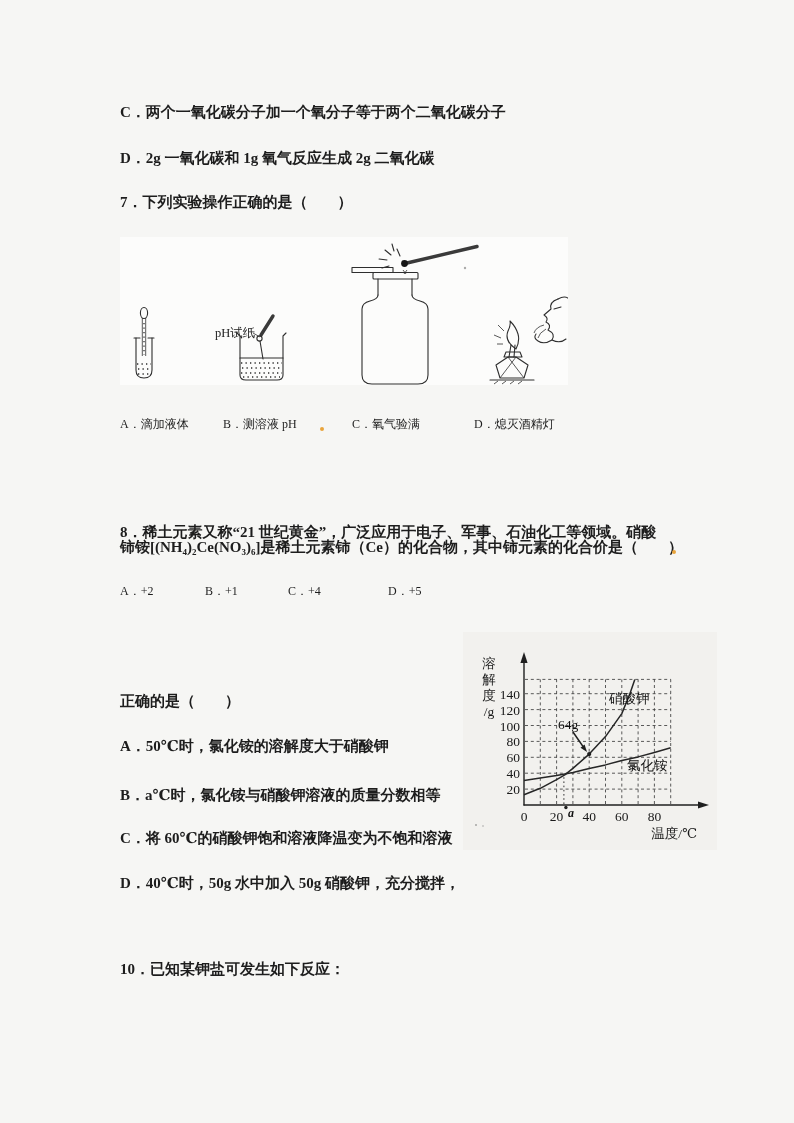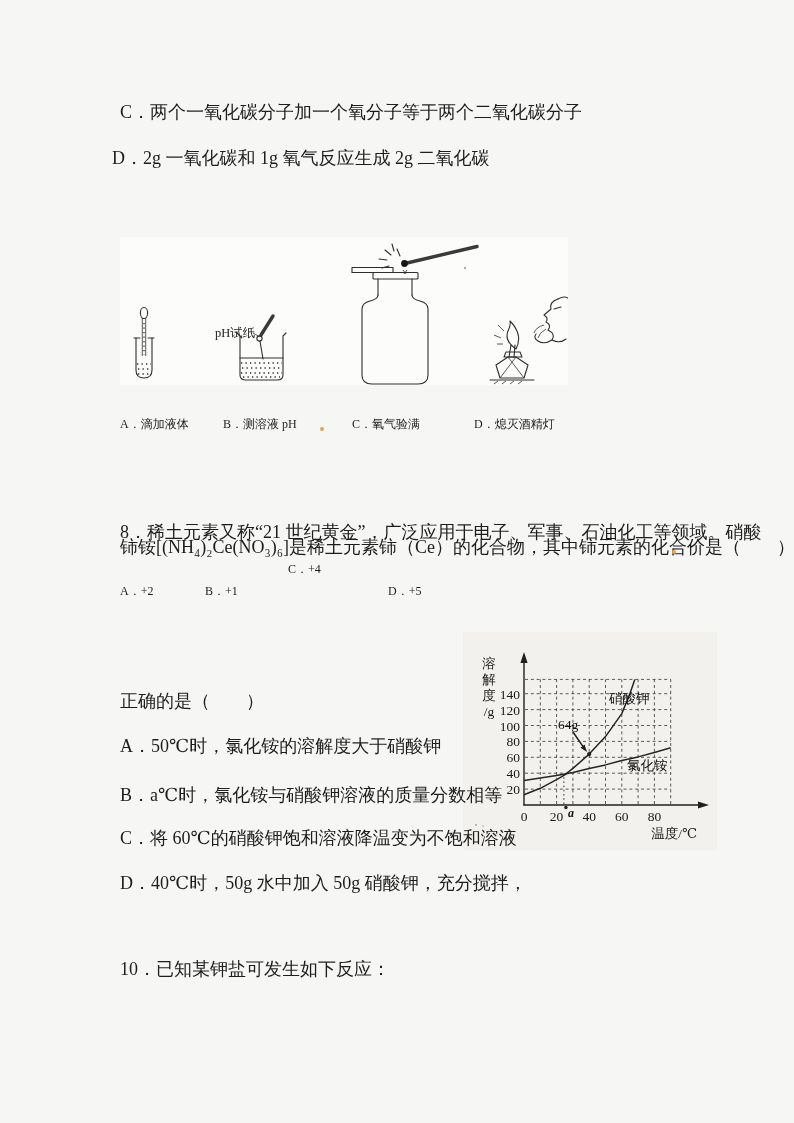--- a/index.html
+++ b/index.html
@@ -1,18 +1,18 @@
 <!DOCTYPE html>
 <html><head>
 <meta charset="utf-8">
 <style>
   html,body{margin:0;padding:0;background:#f6f6f4;}
   .page{position:relative;width:794px;height:1123px;background:#f6f6f4;overflow:hidden;
         font-family:"Liberation Serif","DejaVu Serif",serif;color:#1d1d1d;}
-  .line{position:absolute;font-size:18px;line-height:19px;white-space:pre;}
+  .line{position:absolute;font-size:15px;line-height:19px;white-space:pre;font-weight:bold;}
   .opt{position:absolute;font-size:12px;line-height:19px;white-space:pre;}
   .fig{position:absolute;background:#fcfcfb;}
   .chartfig{position:absolute;background:#f2f1ee;}
   .odot{position:absolute;width:4px;height:4px;border-radius:50%;background:#e9a43c;}
   
   .sk{stroke:#2e2e2e;stroke-width:1.1;fill:none;stroke-linecap:round;stroke-linejoin:round;}
   .skw{stroke:#3a3a3a;stroke-width:3.4;fill:none;stroke-linecap:round;}
   .skf{fill:#161616;stroke:none;}
   .dots{stroke:#2e2e2e;stroke-width:1.3;stroke-dasharray:1.3,3.2;fill:none;}
   .thin{stroke:#2e2e2e;stroke-width:.8;fill:none;}
@@ -27,22 +27,23 @@
   .slabel{font:13.5px "Liberation Serif","DejaVu Serif",serif;fill:#101010;}
   .amark{font:italic bold 12px "Liberation Serif","DejaVu Serif",serif;fill:#111;}
   .art{fill:#666;opacity:.55;}
 </style>
 </head>
 <body>
 
 <div class="page">
 
   <div class="line" style="left:120px;top:103px">C．两个一氧化碳分子加一个氧分子等于两个二氧化碳分子</div>
-  <div class="line" style="left:112px;top:149px">D．2g 一氧化碳和 1g 氧气反应生成 2g 二氧化碳</div>
+  <div class="line" style="left:120px;top:149px">D．2g 一氧化碳和 1g 氧气反应生成 2g 二氧化碳</div>
 
+  <div class="line" style="left:120px;top:193px">7．下列实验操作正确的是（　　）</div>
 
   <div class="fig" style="left:120px;top:237px;width:448px;height:148px">
     <svg width="448" height="148" viewBox="0 0 448 148">
 
       <g>
         <ellipse class="sk" cx="24" cy="76" rx="3.6" ry="5.5"></ellipse>
         <path class="thin" d="M22.3,81 L22.3,119 M25.7,81 L25.7,119"></path>
         <path class="dots" d="M24,86 V118"></path>
         <path class="sk" d="M14,101 H20 M28,101 H34"></path>
         <path class="sk" d="M16,101 V133 Q16,141 24,141 Q32,141 32,133 V101"></path>
@@ -96,21 +97,21 @@
     <span class="opt" style="left:474px;top:415px">D．熄灭酒精灯</span>
     <span class="odot" style="left:320px;top:427px"></span>
   </div>
 
   <div class="line" style="left:120px;top:523px">8．稀土元素又称“21 世纪黄金”，广泛应用于电子、军事、石油化工等领域。硝酸</div>
   <div class="line" style="left:120px;top:538px">铈铵[(NH₄)₂Ce(NO₃)₆]是稀土元素铈（Ce）的化合物，其中铈元素的化合价是（　　）</div>
   <span class="odot" style="left:672px;top:550px"></span>
   <div>
     <span class="opt" style="left:120px;top:582px">A．+2</span>
     <span class="opt" style="left:205px;top:582px">B．+1</span>
-    <span class="opt" style="left:288px;top:560px">C．+4</span>
+    <span class="opt" style="left:288px;top:582px">C．+4</span>
     <span class="opt" style="left:388px;top:582px">D．+5</span>
   </div>
 
   <div class="line" style="left:120px;top:692px">正确的是（　　）</div>
 
   <div class="chartfig" style="left:463px;top:632px;width:254px;height:218px">
     <svg id="chart-svg" width="254" height="218" viewBox="0 0 254 218">
         <line x1="77.3" y1="172" x2="77.3" y2="47.4" class="grid"></line>
         <line x1="93.6" y1="172" x2="93.6" y2="47.4" class="grid"></line>
         <line x1="109.9" y1="172" x2="109.9" y2="47.4" class="grid"></line>

